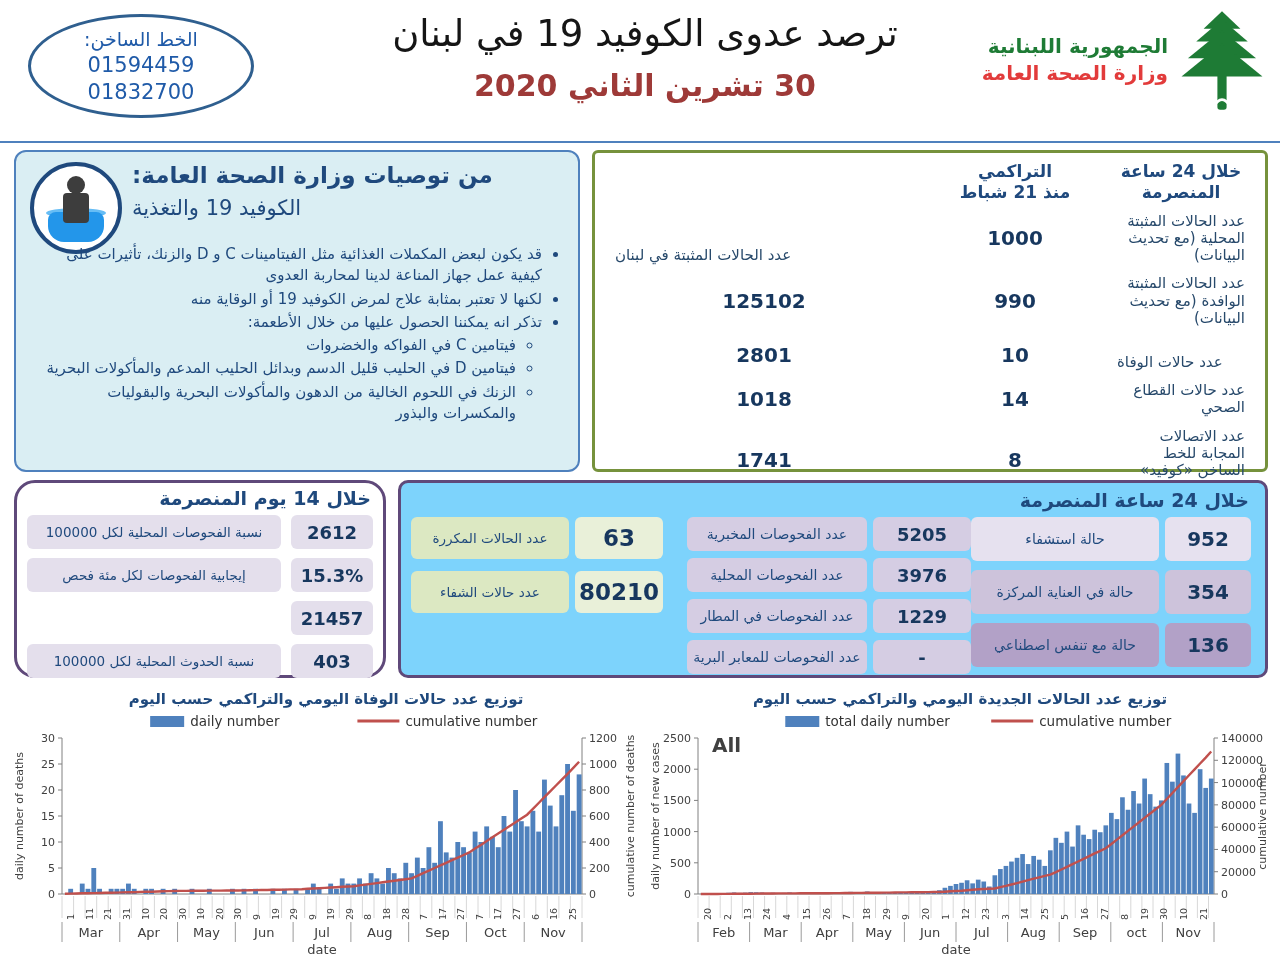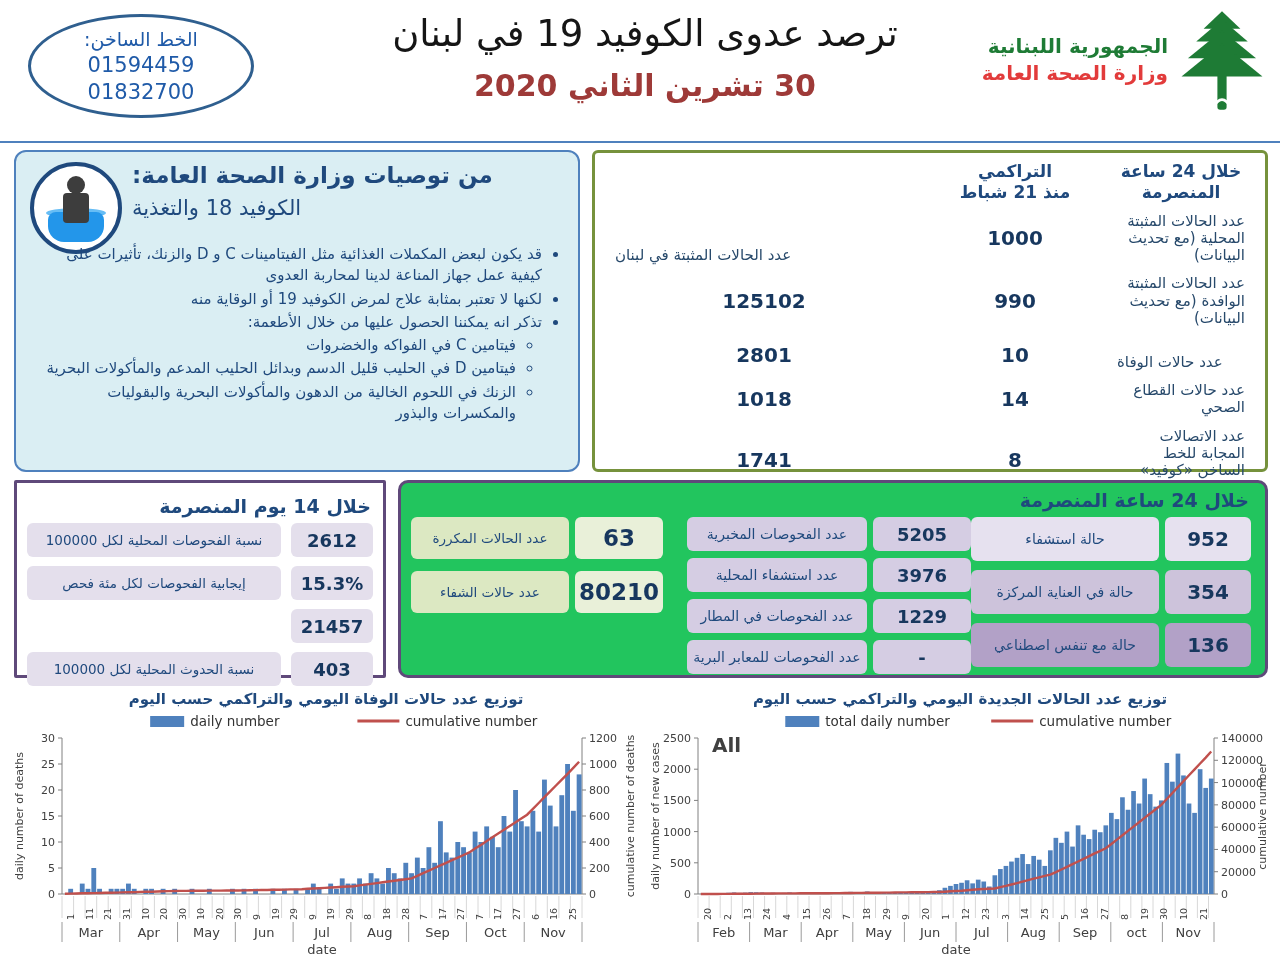--- a/index.html
+++ b/index.html
@@ -39,31 +39,31 @@
   .stats-box{position:absolute;left:592px;top:150px;width:676px;height:322px;border:3px solid #76923c;border-radius:6px;
     background:#fff;box-sizing:border-box;padding:4px 8px;}
   .stats-grid{display:grid;grid-template-columns:1fr 148px 152px;column-gap:16px;row-gap:7px;align-items:stretch;}
   .stats-hdr{color:#1f497d;font-weight:bold;font-size:17px;text-align:center;line-height:1.25;padding-top:4px;}
   .cell{border-radius:6px;display:flex;align-items:center;justify-content:center;min-height:37px;box-sizing:border-box;}
   .cell.lab{justify-content:flex-end;text-align:right;padding:2px 12px;color:#27496b;font-size:15px;line-height:1.15;flex-direction:column;align-items:flex-end;}
   .cell.val{color:#17375e;font-weight:bold;font-size:20px;}
   .sm2{font-size:12px;}
 
   
-  .box14{position:absolute;left:14px;top:480px;width:372px;height:198px;border:3px solid #5f497a;border-radius:2px;
-    background:#fff;box-sizing:border-box;padding:12px 10px;direction:rtl;}
+  .box14{position:absolute;left:14px;top:480px;width:372px;height:198px;border:3px solid #5f497a;border-radius:21px;
+    background:#fff;box-sizing:border-box;padding:4px 10px;direction:rtl;}
   .box14 .bt{color:#1f497d;font-weight:bold;font-size:19px;text-align:right;margin:0 2px 6px 0;}
   .row14{display:grid;grid-template-columns:82px 1fr;column-gap:10px;margin-bottom:9px;}
   .row14 .cell{background:#e4dfec;min-height:34px;}
   .row14 .v{font-size:18px;font-weight:bold;color:#17375e;}
   .row14 .l{font-size:13.5px;color:#1f497d;text-align:center;padding:2px 6px;}
 
   
   .box24{position:absolute;left:398px;top:480px;width:870px;height:198px;border:3px solid #5f497a;border-radius:10px;
-    background:#22c55e;box-sizing:border-box;}
+    background:#7dd3fc;box-sizing:border-box;}
   .box24 .bt{position:absolute;top:6px;right:16px;color:#1f497d;font-weight:bold;font-size:19px;}
   .grp{position:absolute;}
   .grp .row{display:grid;column-gap:6px;border-radius:7px;}
   .grp .l{font-size:14px;color:#1f497d;text-align:center;padding:2px 6px;}
   .grp .v{font-weight:bold;color:#17375e;}
   .grp-hosp{right:12px;top:34px;width:282px;}
   .grp-hosp .row{grid-template-columns:188px 86px;margin-bottom:9px;}
   .grp-hosp .cell{min-height:44px;}
   .grp-hosp .row:nth-child(1) .cell{background:#e6e1ef;}
   .grp-hosp .row:nth-child(2) .cell{background:#cdc3db;}
@@ -116,21 +116,21 @@
 
   <div class="reco-box">
     <div class="reco-icon">
       <div class="rim"></div>
         <div class="tub"></div>
         <div class="bodyp"></div>
         <div class="head"></div>
     </div>
     <div class="reco-head" dir="rtl">
       <div class="h1">من توصيات وزارة الصحة العامة:</div>
-      <div class="h2">الكوفيد 18 والتغذية</div>
+      <div class="h2">الكوفيد 19 والتغذية</div>
     </div>
     <div class="reco-bullets" dir="rtl">
       <ul>
         <li>قد يكون لبعض المكملات الغذائية مثل الفيتامينات C و D والزنك، تأثيرات على كيفية عمل جهاز المناعة لدينا لمحاربة العدوى</li>
         <li>لكنها لا تعتبر بمثابة علاج لمرض الكوفيد 19 أو الوقاية منه</li>
         <li>تذكر انه يمكننا الحصول عليها من خلال الأطعمة:</li>
         <ul>
           <li>فيتامين C في الفواكه والخضروات</li>
           <li>فيتامين D في الحليب قليل الدسم وبدائل الحليب المدعم والمأكولات البحرية</li>
           <li>الزنك في اللحوم الخالية من الدهون والمأكولات البحرية والبقوليات والمكسرات والبذور</li>
@@ -223,21 +223,21 @@
         <div class="cell v">136</div>
       </div>
     </div>
 
     <div class="grp grp-test">
       <div class="row">
         <div class="cell l" dir="rtl">عدد الفحوصات المخبرية</div>
         <div class="cell v">5205</div>
       </div>
       <div class="row">
-        <div class="cell l" dir="rtl">عدد استشفاء المحلية</div>
+        <div class="cell l" dir="rtl">عدد الفحوصات المحلية</div>
         <div class="cell v">3976</div>
       </div>
       <div class="row">
         <div class="cell l" dir="rtl">عدد الفحوصات في المطار</div>
         <div class="cell v">1229</div>
       </div>
       <div class="row">
         <div class="cell l" dir="rtl">عدد الفحوصات للمعابر البرية</div>
         <div class="cell v">-</div>
       </div>

